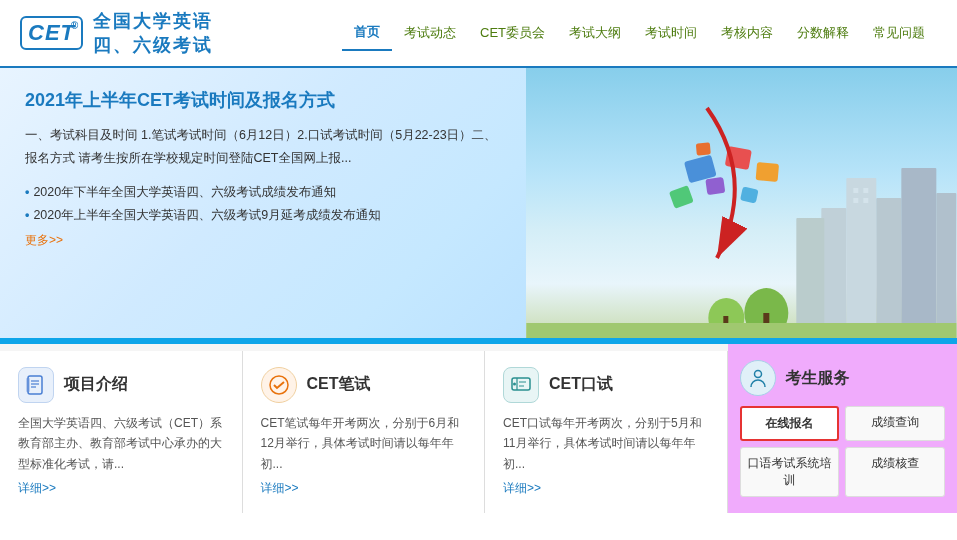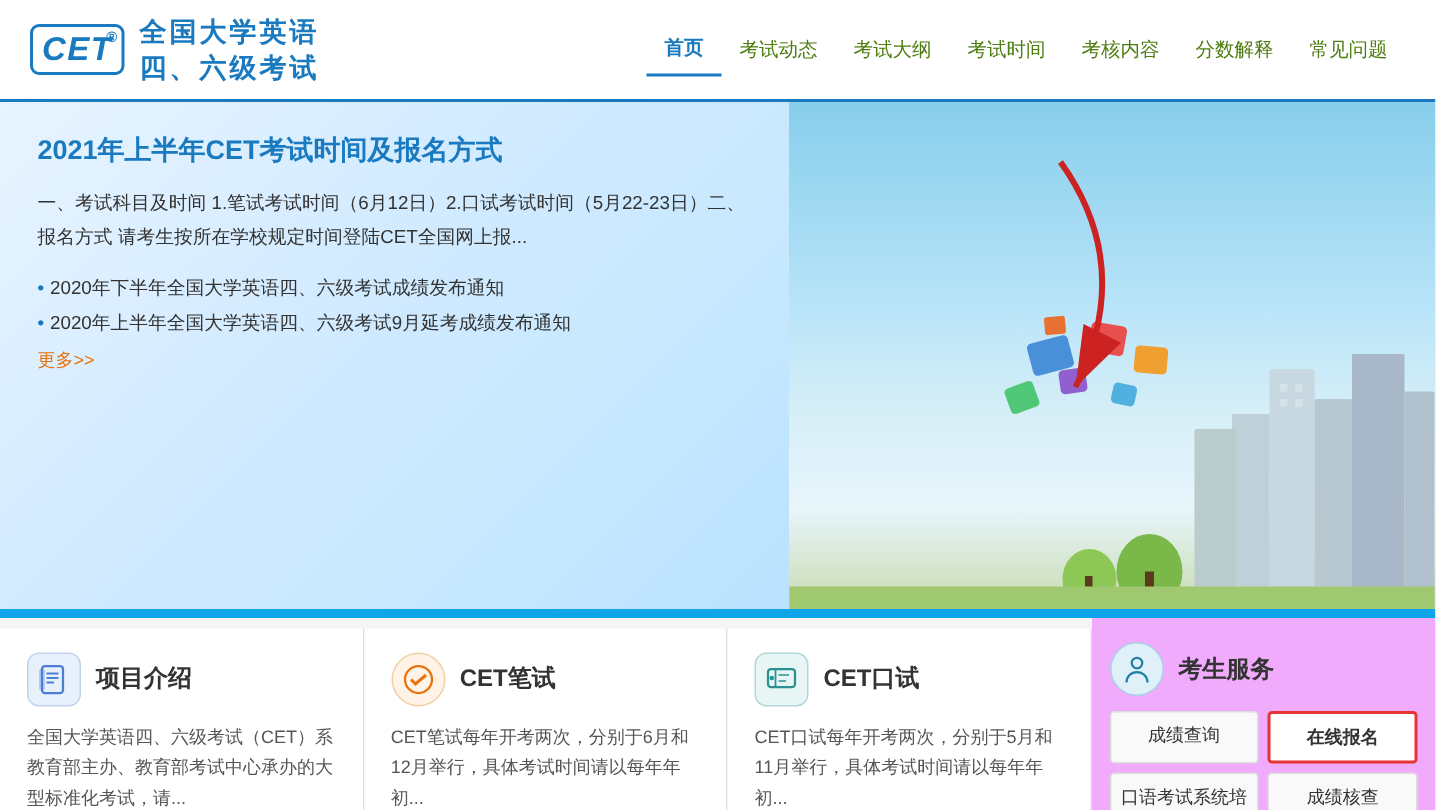--- a/index.html
+++ b/index.html
@@ -60,21 +60,21 @@
     }
     .nav-item.active {
       color: #1a7abf;
       font-weight: bold;
       border-bottom: 2px solid #1a7abf;
     }
 
     
     .hero {
       display: flex;
-      height: 338px;
+      height: 270px;
       background: linear-gradient(135deg, #e8f4ff 0%, #d0eaff 30%, #c5e8ff 50%, #b8e0ff 70%, #a0d4f5 100%);
       position: relative;
       overflow: hidden;
     }
     .hero-left {
       width: 55%;
       padding: 20px 25px;
       z-index: 2;
     }
     .hero-title {
@@ -214,20 +214,21 @@
 <body>
 
 <div class="header">
   <div class="logo-area">
     <div class="logo-box">CET</div>
     <div class="site-title">全国大学英语四、六级考试</div>
   </div>
   <nav class="nav">
     <div class="nav-item active">首页</div>
     <div class="nav-item">考试动态</div>
+    <div class="nav-item">CET委员会</div>
     <div class="nav-item">考试大纲</div>
     <div class="nav-item">考试时间</div>
     <div class="nav-item">考核内容</div>
     <div class="nav-item">分数解释</div>
     <div class="nav-item">常见问题</div>
   </nav>
 </div>
 
 <div class="hero">
   <div class="hero-left">
@@ -337,19 +338,19 @@
     <div class="card-header">
       <div class="card-icon cyan">
         <svg width="22" height="22" viewBox="0 0 22 22">
             <circle cx="11" cy="7" r="3.5" fill="none" stroke="#2080a8" stroke-width="1.5"></circle>
             <path d="M4 20c0-4 3.1-7 7-7h0c3.9 0 7 3.1 7 7" fill="none" stroke="#2080a8" stroke-width="1.5"></path>
           </svg>
       </div>
       <div class="card-title">考生服务</div>
     </div>
     <div class="service-grid">
+      <div class="service-btn highlight">在线报名</div>
       <div class="service-btn">成绩查询</div>
-      <div class="service-btn highlight">在线报名</div>
       <div class="service-btn">口语考试系统培训</div>
       <div class="service-btn">成绩核查</div>
     </div>
   </div>
 </div>
 
 </body></html>

